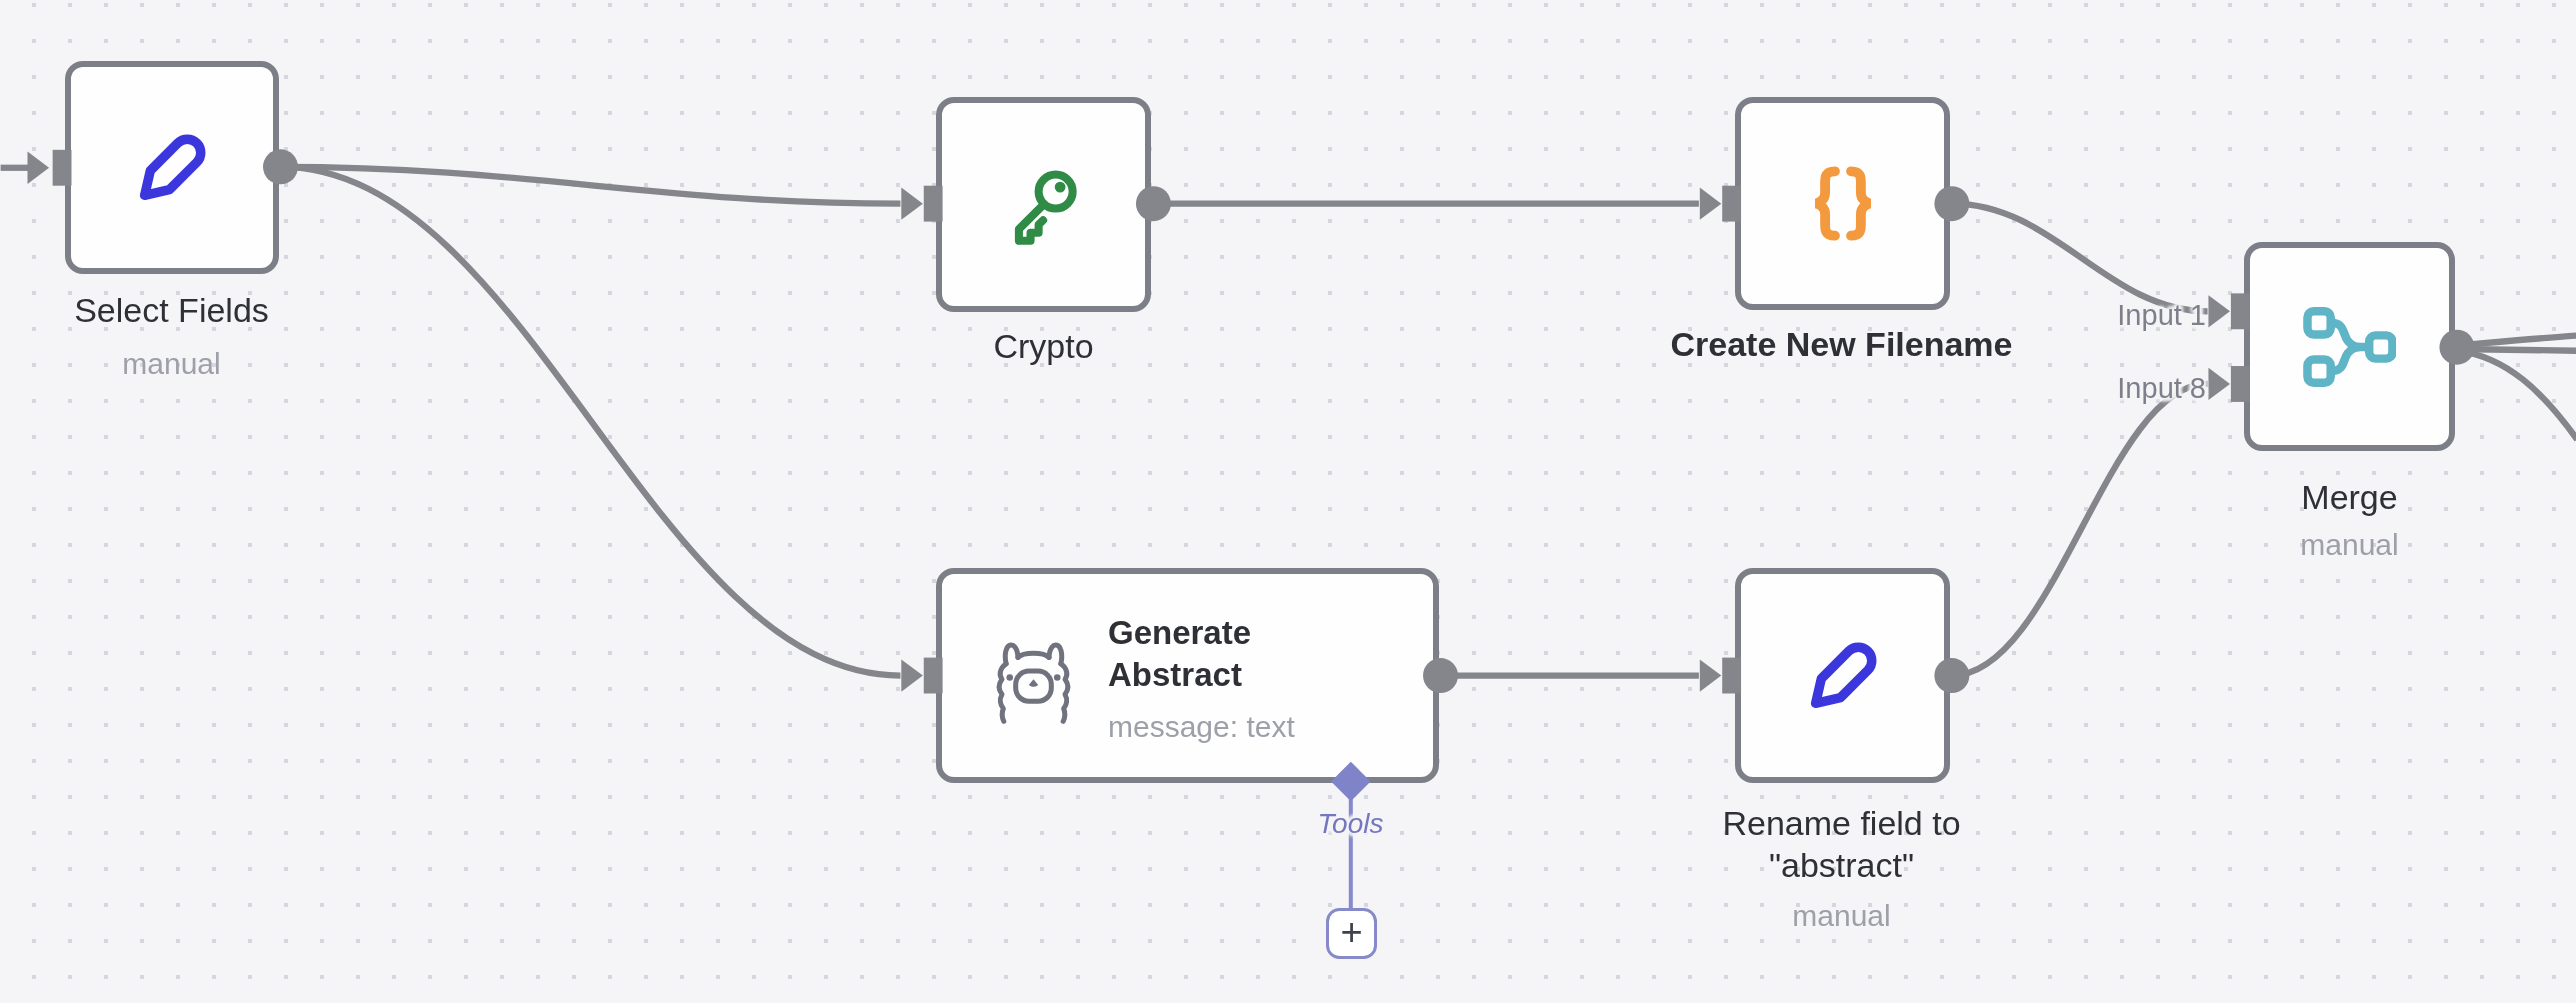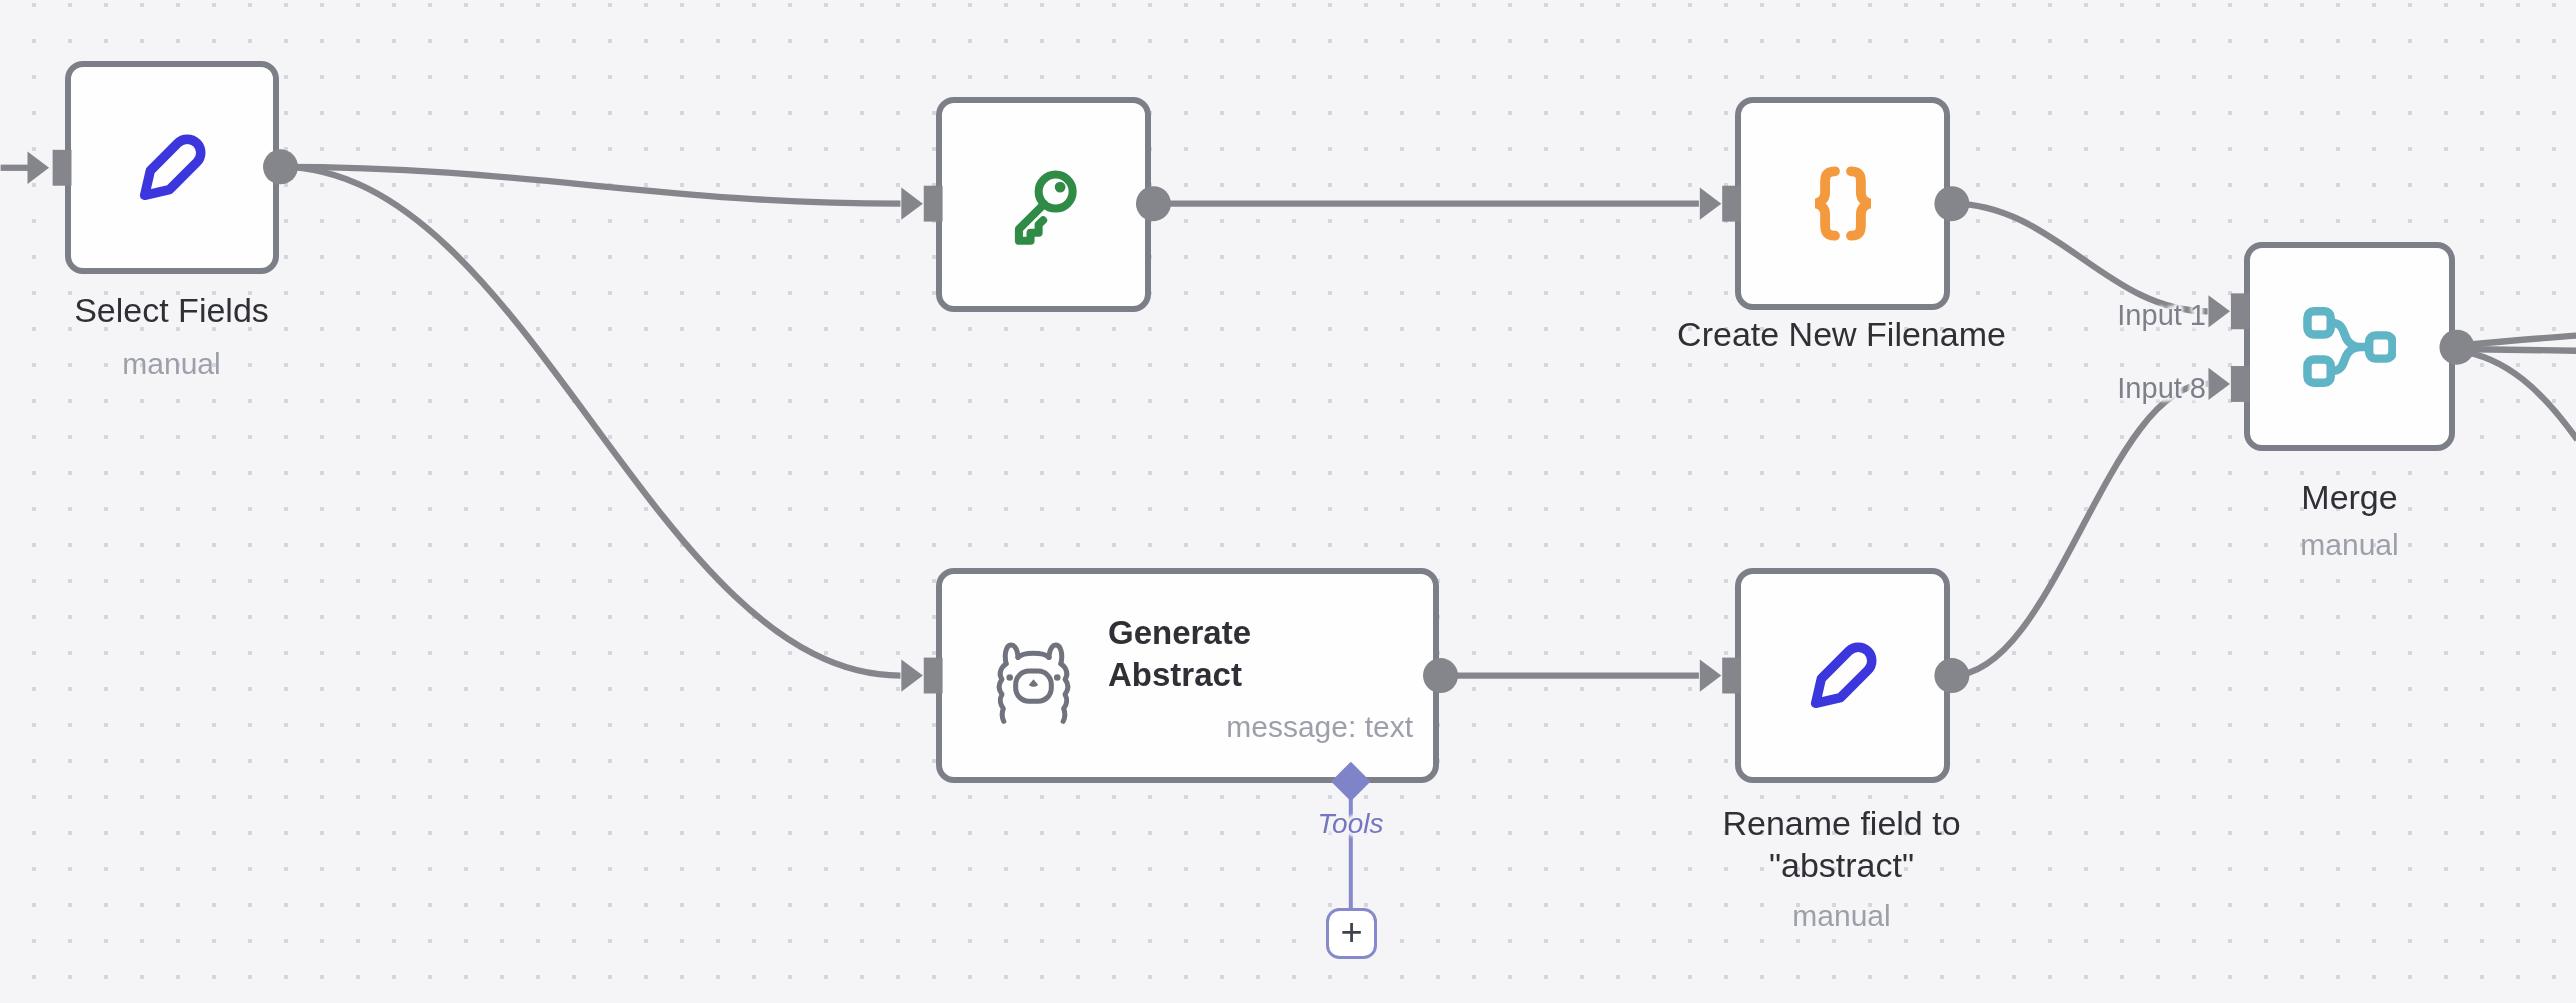--- a/index.html
+++ b/index.html
@@ -67,21 +67,21 @@
     font-weight: 500;
     color: #2e3036;
     text-align: left;
   }
   .inner-subtitle {
     position: absolute;
     font-size: 30px;
     line-height: 36px;
     font-weight: 400;
     color: #9da0a9;
-    text-align: right;
+    text-align: left;
   }
 
   .halo {
     text-shadow:
       0 0 4.5px #f5f5f7, 0 0 4.5px #f5f5f7, 0 0 4.5px #f5f5f7,
       1.8px 1.8px 3.6px #f5f5f7, -1.8px -1.8px 3.6px #f5f5f7,
       1.8px -1.8px 3.6px #f5f5f7, -1.8px 1.8px 3.6px #f5f5f7,
       0 2.7px 3.6px #f5f5f7, 0 -2.7px 3.6px #f5f5f7;
   }
 
@@ -253,22 +253,23 @@
       <circle cx="2738" cy="387" r="19.5"></circle>
     </g>
 
     <line x1="1505" y1="884" x2="1505" y2="1016" stroke="#868aca" stroke-width="4.5"></line>
     <path d="M1505 849 L1527 871 L1505 893 L1483 871 Z" fill="#7f83c7"></path>
   </svg>
 
   <div class="node-label" style="left:-53px; top:289px; width:449px;">Select Fields</div>
   <div class="node-sublabel" style="left:-53px; top:346px; width:449px;">manual</div>
 
-
-  <div class="node-label" style="left:1617px; top:313px; width:449px;">Create New Filename</div>
+  <div class="node-label" style="left:819px; top:325px; width:449px;">Crypto</div>
+
+  <div class="node-label" style="left:1617px; top:323px; width:449px;font-weight:bold;">Create New Filename</div>
 
   <div class="node-label" style="left:2125px; top:476px; width:449px;">Merge</div>
   <div class="node-sublabel" style="left:2125px; top:527px; width:449px;">manual</div>
 
   <div class="node-label" style="left:1662px; top:802px; width:359px;">Rename field to "abstract"</div>
   <div class="node-sublabel" style="left:1662px; top:898px; width:359px;">manual</div>
 
   <div class="port-label halo" style="left:1937px; top:298px;">Input 1</div>
   <div class="port-label halo" style="left:1937px; top:371px;">Input 8</div>
 

